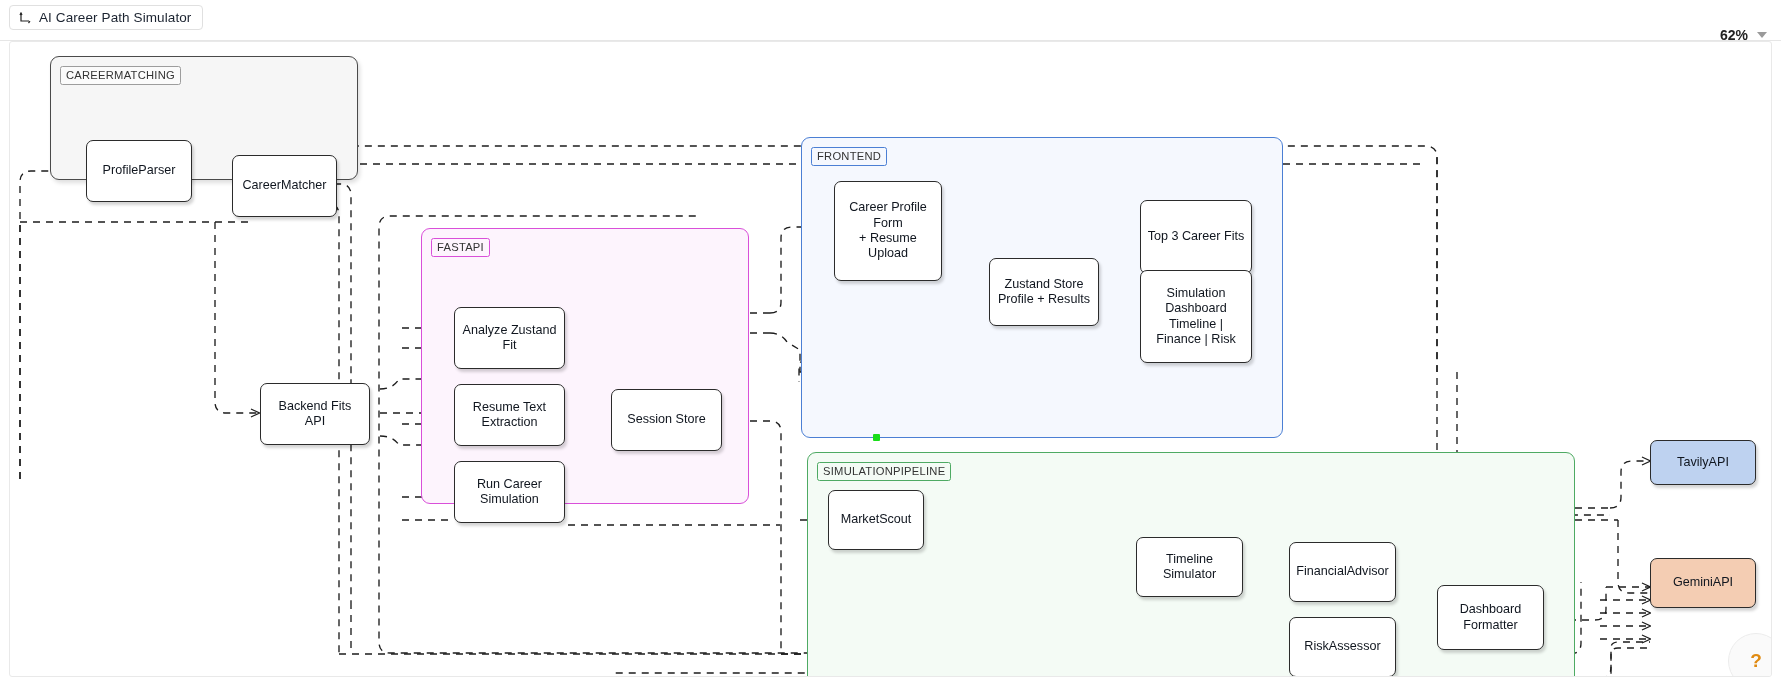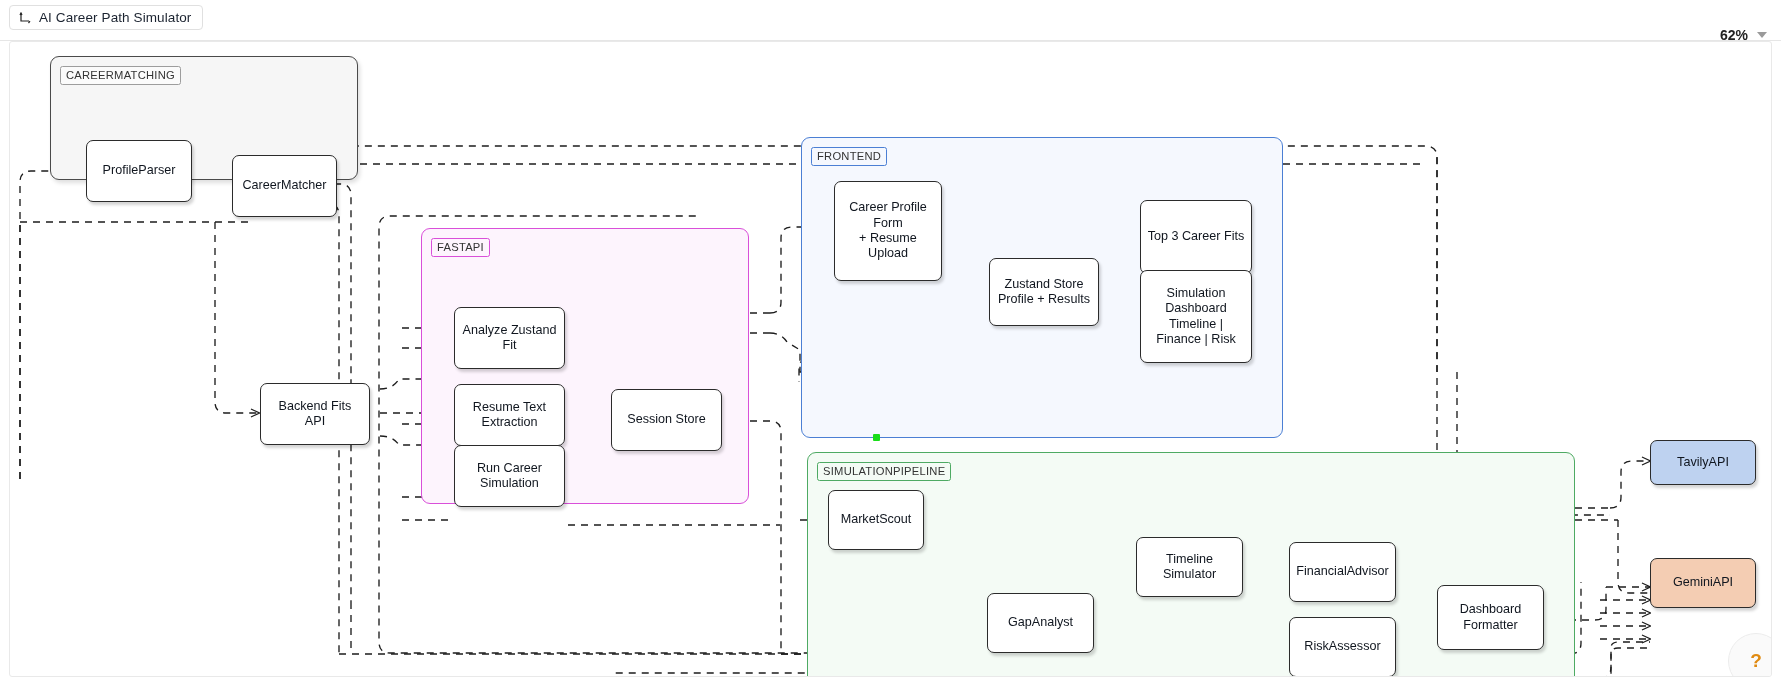--- a/index.html
+++ b/index.html
@@ -259,21 +259,21 @@
       <div class="node" style="left:444px; top:265px; width:111px; height:62px;">
         <span class="ml">Analyze Zustand
 Fit</span>
       </div>
 
       <div class="node" style="left:444px; top:342px; width:111px; height:62px;">
         <span class="ml">Resume Text
 Extraction</span>
       </div>
 
-      <div class="node" style="left:444px; top:403px; width:111px; height:62px;">
+      <div class="node" style="left:444px; top:419px; width:111px; height:62px;">
         <span class="ml">Run Career
 Simulation</span>
       </div>
 
       <div class="node" style="left:601px; top:347px; width:111px; height:62px;">
         <span class="ml">Session Store</span>
       </div>
 
       <div class="node" style="left:824px; top:139px; width:108px; height:100px;">
         <span class="ml">Career Profile
@@ -295,23 +295,20 @@
         <span class="ml">Simulation
 Dashboard
 Timeline |
 Finance | Risk</span>
       </div>
 
       <div class="node" style="left:818px; top:448px; width:96px; height:60px;">
         <span class="ml">MarketScout</span>
       </div>
 
-      <div class="node" style="left:977px; top:551px; width:107px; height:60px;">
-        <span class="ml">GapAnalyst</span>
-      </div>
 
       <div class="node" style="left:1126px; top:495px; width:107px; height:60px;">
         <span class="ml">Timeline
 Simulator</span>
       </div>
 
       <div class="node" style="left:1279px; top:500px; width:107px; height:60px;">
         <span class="ml">FinancialAdvisor</span>
       </div>
 

